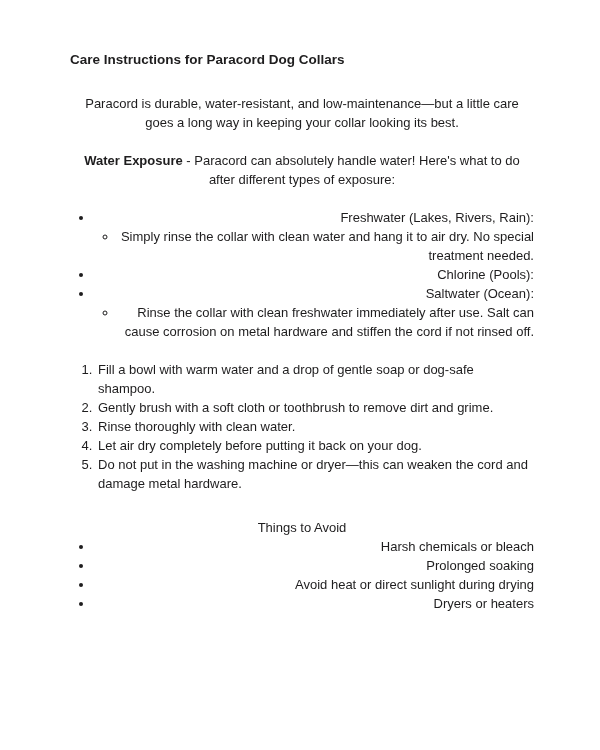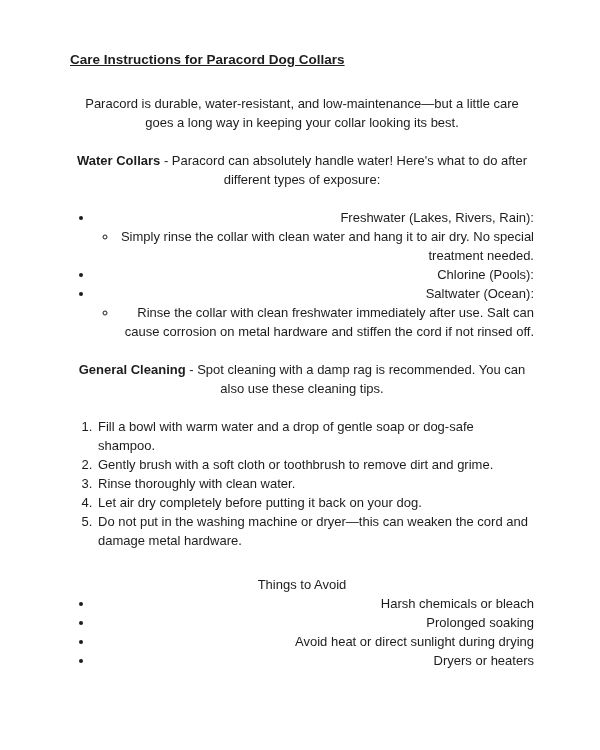--- a/index.html
+++ b/index.html
@@ -16,21 +16,20 @@
     font-size: 13px;
     line-height: 19px;
     color: #1e1d1e;
   }
   .page {
     padding: 50px 66px 0 70px;
   }
   .doc-title {
     font-size: 13.5px;
     font-weight: 700;
-    text-decoration: underline;
     margin: 0 0 25px 0;
   }
   p {
     margin: 0 0 19px 0;
     text-align: center;
   }
   .inline-heading {
     font-weight: 700;
   }
   ul.bullet-list {
@@ -64,41 +63,40 @@
 </style>
 </head>
 <body>
 
 <div class="page">
 
   <h1 class="doc-title">Care Instructions for Paracord Dog Collars</h1>
 
   <p>Paracord is durable, water-resistant, and low-maintenance—but a little care goes a long way in keeping your collar looking its best.</p>
 
-  <p><span class="inline-heading">Water Collars</span><span> - Paracord can absolutely handle water! Here's what to do after different types of exposure:</span></p>
+  <p><span class="inline-heading">Water Exposure</span><span> - Paracord can absolutely handle water! Here's what to do after different types of exposure:</span></p>
 
   <ul class="bullet-list">
     <li>
       <span>Freshwater (Lakes, Rivers, Rain):</span>
       <ul class="sub-list">
         <li>Simply rinse the collar with clean water and hang it to air dry. No special treatment needed.</li>
       </ul>
     </li>
     <li>
       <span>Chlorine (Pools):</span>
     </li>
     <li>
       <span>Saltwater (Ocean):</span>
       <ul class="sub-list">
         <li>Rinse the collar with clean freshwater immediately after use. Salt can cause corrosion on metal hardware and stiffen the cord if not rinsed off.</li>
       </ul>
     </li>
   </ul>
 
-  <p><span class="inline-heading">General Cleaning</span><span> - Spot cleaning with a damp rag is recommended. You can also use these cleaning tips.</span></p>
 
   <ol class="steps-list">
     <li>Fill a bowl with warm water and a drop of gentle soap or dog-safe shampoo.</li>
     <li>Gently brush with a soft cloth or toothbrush to remove dirt and grime.</li>
     <li>Rinse thoroughly with clean water.</li>
     <li>Let air dry completely before putting it back on your dog.</li>
     <li>Do not put in the washing machine or dryer—this can weaken the cord and damage metal hardware.</li>
   </ol>
 
   <p class="section-heading">Things to Avoid</p>

